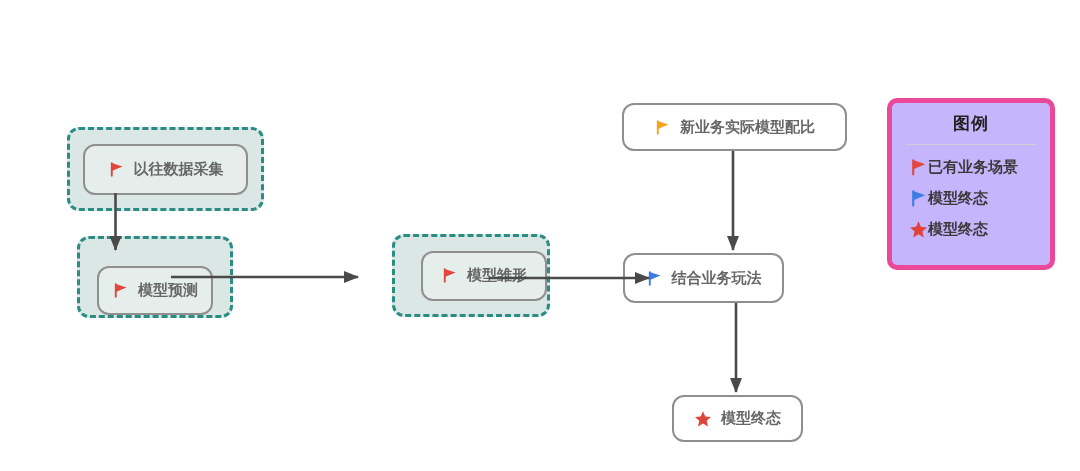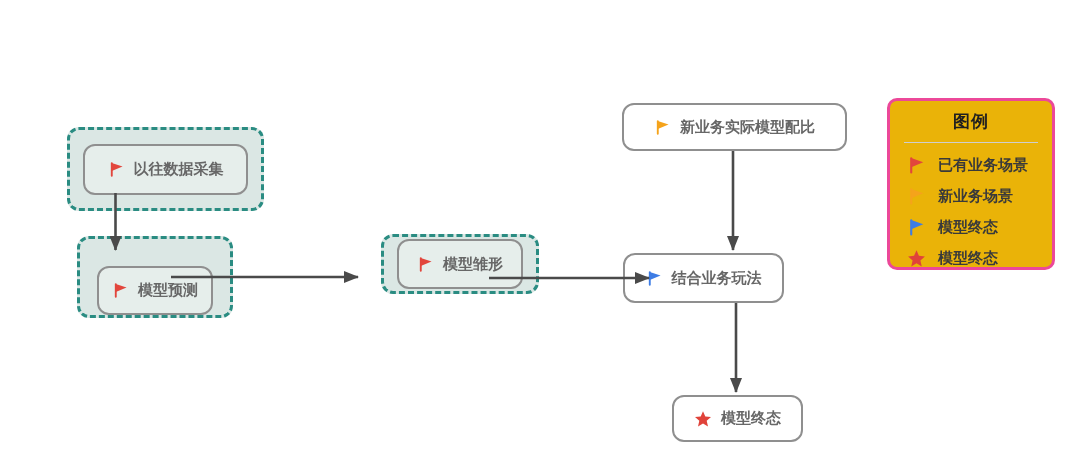--- a/index.html
+++ b/index.html
@@ -64,23 +64,23 @@
   .ic-star   { color: var(--star-red, #e0433a); }
   .flag .pole { stroke: currentColor; stroke-width: 2; stroke-linecap: round; fill: none; }
   .flag .banner { fill: currentColor; }
 
   
   .legend {
     position: absolute;
     left: 887px; top: 98px;
     width: 168px; height: 172px;
     box-sizing: border-box;
-    border: 3px solid #ec4899;
+    border: 5px solid #ec4899;
     border-radius: 10px;
-    background: #eab308;
+    background: #c4b5fd;
     z-index: 2;
   }
   .legend-title {
     text-align: center;
     font-size: 17px;
     font-weight: 700;
     color: #1f1f1f;
     padding-top: 9px;
     letter-spacing: 1px;
   }
@@ -91,21 +91,20 @@
   }
   .legend-body {
     padding: 11px 14px 0 17px;
     display: flex;
     flex-direction: column;
     gap: 9px;
   }
   .legend-row {
     display: flex;
     align-items: center;
-    gap: 12px;
     height: 22px;
   }
   .legend-row .lbl {
     font-size: 15px;
     font-weight: 600;
     color: #3a3a3a;
     white-space: nowrap;
   }
 </style>
 </head>
@@ -139,21 +138,21 @@
   <div class="group" style="left:33px; top:236px; width:156px; height:82px;align-items:flex-end;">
     <div class="node" style="width:116px; height:49px;">
       <svg class="icon flag ic-red" viewBox="0 0 18 18" width="17" height="17">
         <path class="pole" d="M4 2.2 L4 15.6"></path>
         <path class="banner" d="M4 2 L15.4 5.9 L4 10.6 Z"></path>
       </svg>
       <span class="label">模型预测</span>
     </div>
   </div>
 
-  <div class="group" style="left:337px; top:234px; width:158px; height:60px;">
+  <div class="group" style="left:348px; top:234px; width:158px; height:83px;justify-content:flex-end;">
     <div class="node" style="width:126px; height:50px;">
       <svg class="icon flag ic-red" viewBox="0 0 18 18" width="17" height="17">
         <path class="pole" d="M4 2.2 L4 15.6"></path>
         <path class="banner" d="M4 2 L15.4 5.9 L4 10.6 Z"></path>
       </svg>
       <span class="label">模型雏形</span>
     </div>
   </div>
 
   <div class="node abs" style="left:622px; top:103px; width:225px; height:48px;">
@@ -185,27 +184,20 @@
     <div class="legend-body">
 
       <div class="legend-row">
         <svg class="icon flag ic-red" viewBox="0 0 18 18" width="19" height="19">
           <path class="pole" d="M4 2.2 L4 15.6"></path>
           <path class="banner" d="M4 2 L15.4 5.9 L4 10.6 Z"></path>
         </svg>
         <span class="lbl">已有业务场景</span>
       </div>
 
-      <div class="legend-row">
-        <svg class="icon flag ic-yellow" viewBox="0 0 18 18" width="19" height="19">
-          <path class="pole" d="M4 2.2 L4 15.6"></path>
-          <path class="banner" d="M4 2 L15.4 5.9 L4 10.6 Z"></path>
-        </svg>
-        <span class="lbl">新业务场景</span>
-      </div>
 
       <div class="legend-row">
         <svg class="icon flag ic-blue" viewBox="0 0 18 18" width="19" height="19">
           <path class="pole" d="M4 2.2 L4 15.6"></path>
           <path class="banner" d="M4 2 L15.4 5.9 L4 10.6 Z"></path>
         </svg>
         <span class="lbl">模型终态</span>
       </div>
 
       <div class="legend-row">

